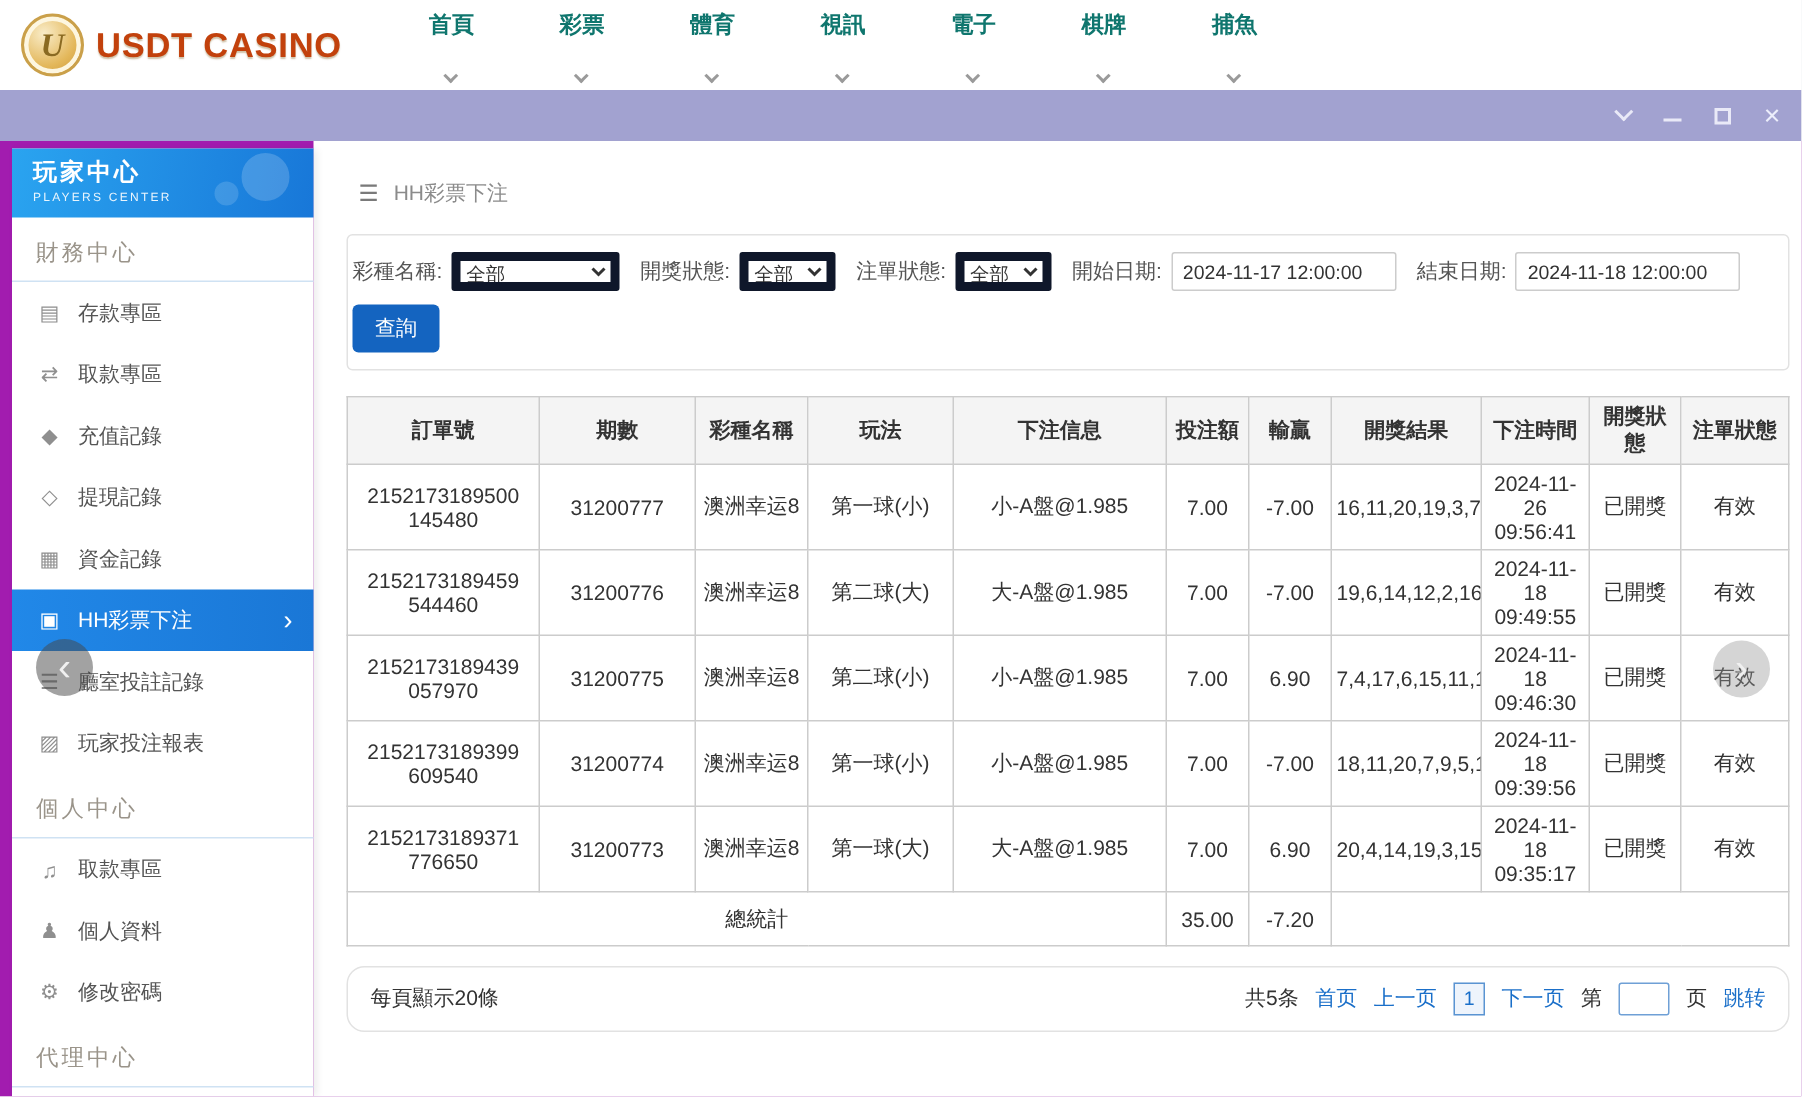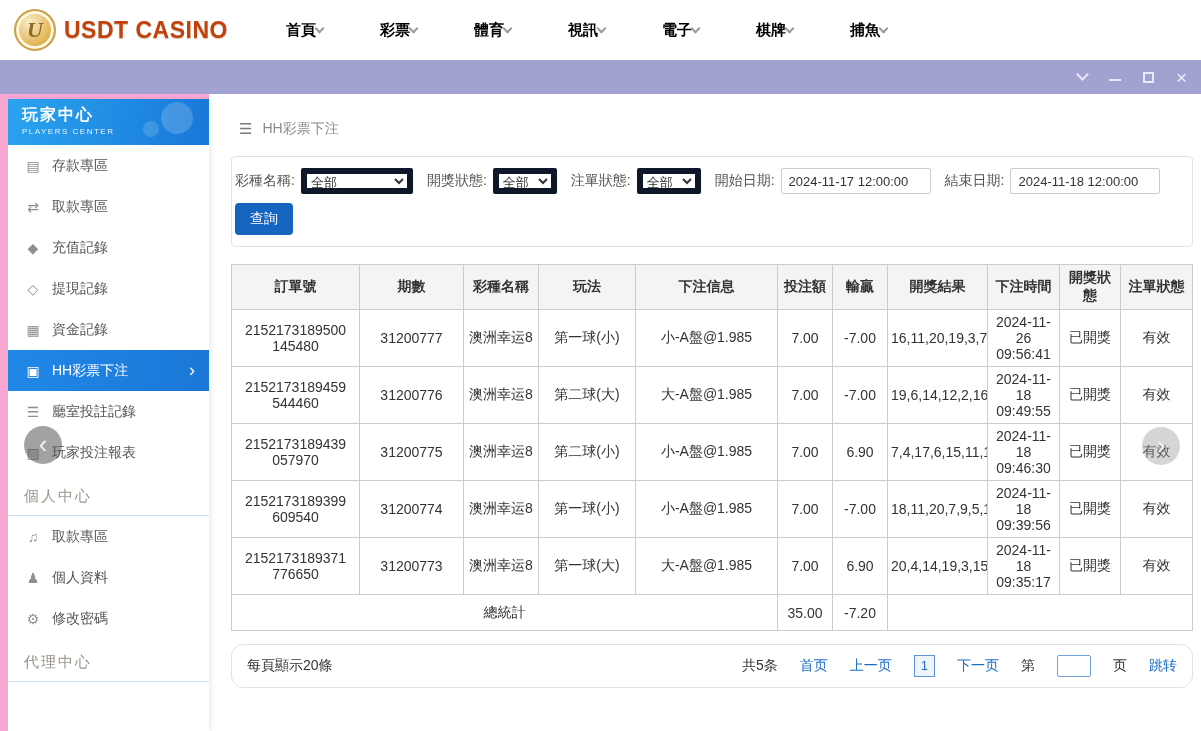--- a/index.html
+++ b/index.html
@@ -15,32 +15,32 @@
   .logo { display: flex; align-items: center; gap: 8px; cursor: pointer; }
   .emblem {
     width: 42px; height: 42px; border-radius: 50%;
     background: radial-gradient(circle at 35% 30%, #f9ecc8, #e3b75a 60%, #c89436);
     border: 2px solid #caa04a; box-shadow: inset 0 0 0 3px #fdf6e0;
     display: flex; align-items: center; justify-content: center;
   }
   .emblem-letter { font-family: "Liberation Serif", "DejaVu Serif", serif; font-weight: bold; font-style: italic; font-size: 22px; color: #8a6a22; }
   .logo-text { font-size: 23px; font-weight: 800; letter-spacing: .5px; color: #c2410c; text-shadow: 0 1px 1px rgba(120,80,10,.35); }
   .menu { display: flex; margin-left: 58px; gap: 57px; }
-  .menu-item { display: flex; align-items: center; gap: 0; font-size: 15px; font-weight: 700; color: #000000; cursor: pointer; }
+  .menu-item { display: flex; align-items: center; gap: 25px; font-size: 15px; font-weight: 700; color: #0f766e; cursor: pointer; flex-direction: column; }
   .chev { width: 7px; height: 7px; border-right: 2px solid #9a9a9a; border-bottom: 2px solid #9a9a9a; transform: rotate(45deg); margin-top: -4px; display: inline-block; }
 
   
   .titlebar { height: 34px; background: #a2a2d0; display: flex; align-items: center; justify-content: flex-end; gap: 22px; padding-right: 14px; }
   .tb-chevron { width: 9px; height: 9px; border-right: 2px solid #e9e9f7; border-bottom: 2px solid #e9e9f7; transform: rotate(45deg); margin-top: -5px; cursor: pointer; }
   .tb-min { width: 12px; height: 2px; background: #e9e9f7; cursor: pointer; margin-top: 5px; }
   .tb-max { width: 11px; height: 11px; border: 2px solid #e9e9f7; cursor: pointer; }
   .tb-close { color: #eceefb; font-size: 19px; line-height: 1; cursor: pointer; }
 
   
-  .main { display: flex; height: 637px; padding-left: 8px; background: #f9a8d4; }
+  .main { display: flex; height: 637px; padding-left: 8px; background: #a21caf; }
   .sidebar { width: 202px; background: #fff; margin-top: 5px; box-shadow: 2px 0 5px rgba(0,0,0,.08); position: relative; z-index: 2; }
   .sidebar-header { height: 46px; background: linear-gradient(100deg, #2aa4f0, #1877d8); padding: 6px 14px; position: relative; overflow: hidden; }
   .sidebar-header::before { content: ""; position: absolute; right: 16px; top: 3px; width: 32px; height: 32px; border-radius: 50%; background: rgba(255,255,255,.18); }
   .sidebar-header::after { content: ""; position: absolute; right: 50px; top: 22px; width: 16px; height: 16px; border-radius: 50%; background: rgba(255,255,255,.15); }
   .sb-title { color: #fff; font-size: 16px; font-weight: bold; letter-spacing: 2px; }
   .sb-sub { color: rgba(255,255,255,.9); font-size: 8px; letter-spacing: 1.5px; margin-top: 1px; }
   .section-title { padding: 14px 16px 9px; font-size: 15px; color: #9a948a; letter-spacing: 2px; border-bottom: 1px solid #cfe2f3; }
   .side-item { height: 41px; display: flex; align-items: center; padding: 0 14px; font-size: 14px; color: #555; cursor: pointer; }
   .side-icon { width: 22px; color: #8f8f8f; font-size: 14px; text-align: center; margin-right: 8px; }
   .side-item.active { background: linear-gradient(90deg, #2188e8, #1a77d6); color: #fff; }
@@ -63,21 +63,21 @@
   .query-btn { background: #1464c0; color: #fff; border: none; border-radius: 4px; padding: 7px 15px; font-size: 14px; cursor: pointer; }
 
   .bet-table { width: 100%; border-collapse: collapse; table-layout: fixed; margin-top: 17px; }
   .bet-table th, .bet-table td { border: 1px solid #ccc; text-align: center; padding: 4px 3px; font-size: 14px; color: #333; overflow: hidden; }
   .bet-table th { background: #f4f4f4; font-weight: bold; height: 38px; }
   .bet-table tr.data-row td { height: 57px; }
   .bet-table td.c0 { word-break: break-all; padding: 4px 10px; }
   .bet-table tr.summary td { height: 36px; }
 
   .pagination { margin-top: 13px; border: 1px solid #e2e2e2; border-radius: 12px; height: 44px; display: flex; align-items: center; justify-content: space-between; padding: 0 15px; font-size: 14px; color: #333; background: #fff; }
-  .pg-right { display: flex; align-items: center; gap: 22px; }
+  .pg-right { display: flex; align-items: center; gap: 11px; }
   .pg-link { color: #1a6fc9; cursor: pointer; text-decoration: none; }
   .pg-current { border: 1px solid #5a94d2; color: #1a6fc9; background: #eef4fc; padding: 1px 6px; font-size: 13px; line-height: 1.4; }
   .pg-input { width: 34px; height: 22px; border: 1px solid #6fa0d6; border-radius: 2px; }
 
   .carousel { position: absolute; width: 38px; height: 38px; border-radius: 50%; border: none; display: flex; align-items: center; justify-content: center; cursor: pointer; z-index: 5; }
   .carousel span { font-size: 26px; line-height: 1; color: #f0f0f0; margin-top: -3px; }
   .carousel-left  { left: 24px;  top: 426px; background: rgba(70,70,70,.5); }
   .carousel-right { right: 21px; top: 427px; background: rgba(150,150,150,.4); }
 </style>
 </head>
@@ -129,20 +129,21 @@
   <span class="tb-close">×</span>
 </div>
 
 <div class="main">
   <aside class="sidebar">
     <div class="sidebar-header">
       <div class="sb-title">玩家中心</div>
       <div class="sb-sub">PLAYERS CENTER</div>
     </div>
     <div>
+        <div class="section-title">財務中心</div>
         <div class="side-item">
           <span class="side-icon">▤</span>
           <span class="side-label">存款專區</span>
         </div>
         <div class="side-item">
           <span class="side-icon">⇄</span>
           <span class="side-label">取款專區</span>
         </div>
         <div class="side-item">
           <span class="side-icon">◆</span>

